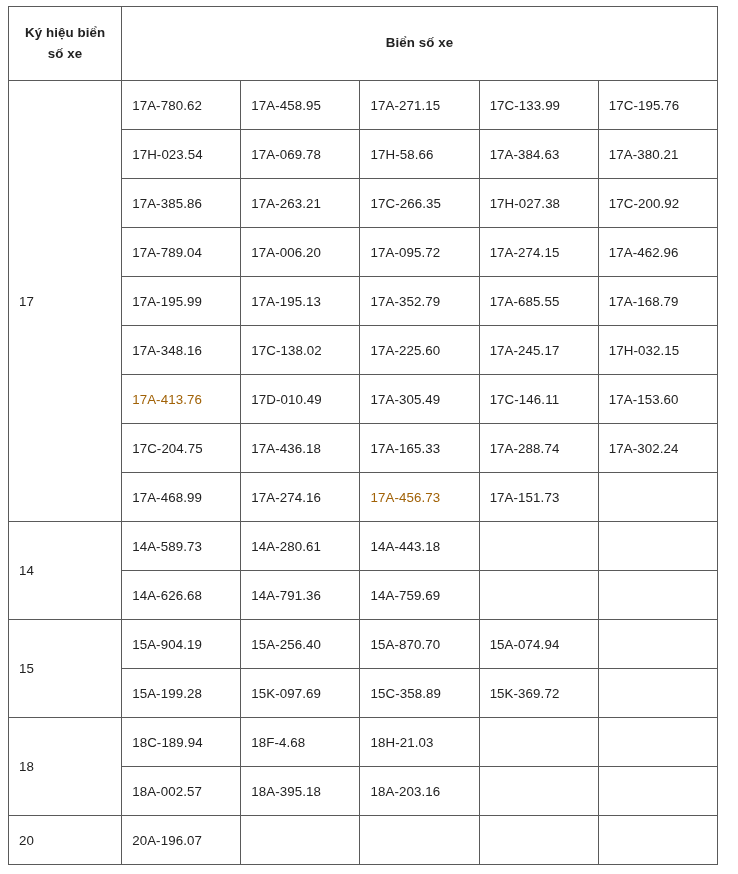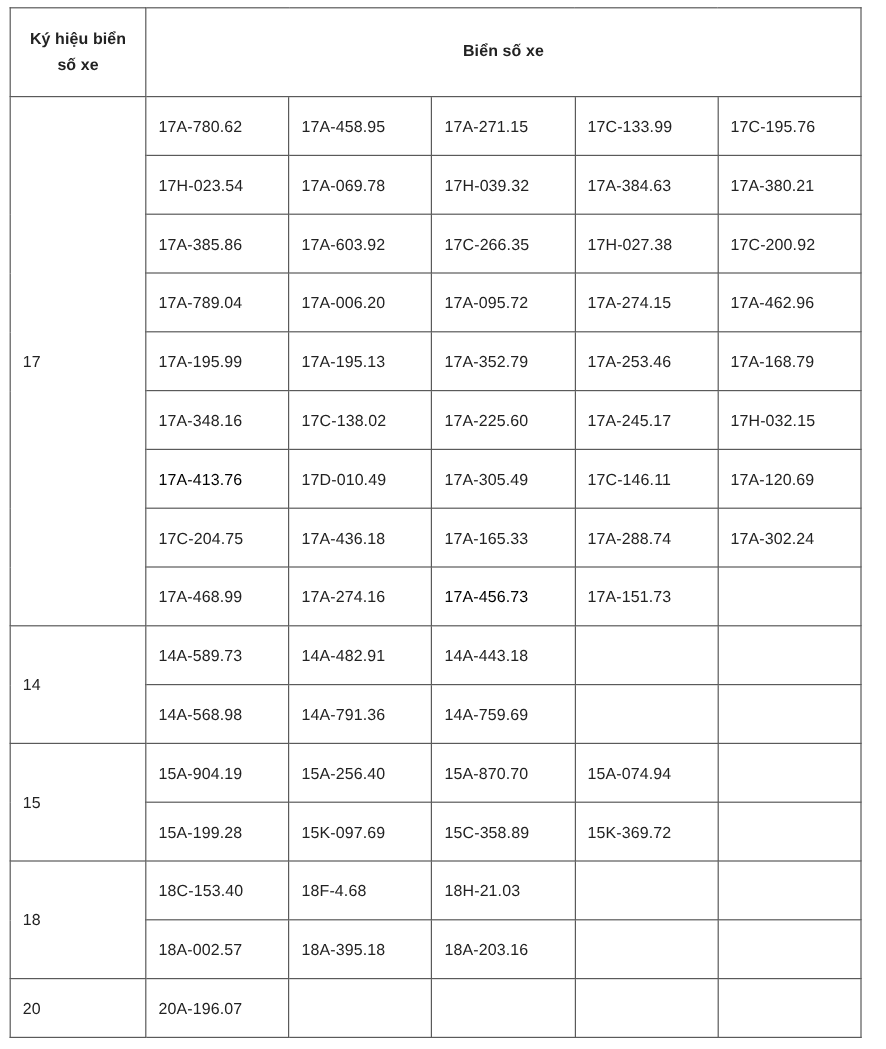--- a/index.html
+++ b/index.html
@@ -57,21 +57,21 @@
   td.code-cell {
     text-align: center;
     font-weight: bold;
     font-size: 13.5px;
     border-radius: 13px;
   }
   td.empty-cell {
     
   }
   .faded {
-    color: #000000;
+    color: #a16207;
   }
   .hdr-line {
     display: block;
   }
 </style>
 </head>
 <body>
 
 <div class="page">
   <table class="plate-table">
@@ -97,83 +97,83 @@
           <td class="code-cell" rowspan="9">17</td>
           <td>17A-780.62</td>
           <td>17A-458.95</td>
           <td>17A-271.15</td>
           <td>17C-133.99</td>
           <td>17C-195.76</td>
         </tr>
         <tr>
           <td>17H-023.54</td>
           <td>17A-069.78</td>
-          <td>17H-039.32</td>
+          <td>17H-58.66</td>
           <td>17A-384.63</td>
           <td>17A-380.21</td>
         </tr>
         <tr>
           <td>17A-385.86</td>
-          <td>17A-603.92</td>
+          <td>17A-263.21</td>
           <td>17C-266.35</td>
           <td>17H-027.38</td>
           <td>17C-200.92</td>
         </tr>
         <tr>
           <td>17A-789.04</td>
           <td>17A-006.20</td>
           <td>17A-095.72</td>
           <td>17A-274.15</td>
           <td>17A-462.96</td>
         </tr>
         <tr>
           <td>17A-195.99</td>
           <td>17A-195.13</td>
           <td>17A-352.79</td>
-          <td>17A-253.46</td>
+          <td>17A-685.55</td>
           <td>17A-168.79</td>
         </tr>
         <tr>
           <td>17A-348.16</td>
           <td>17C-138.02</td>
           <td>17A-225.60</td>
           <td>17A-245.17</td>
           <td>17H-032.15</td>
         </tr>
         <tr>
           <td class="faded">17A-413.76</td>
           <td>17D-010.49</td>
           <td>17A-305.49</td>
           <td>17C-146.11</td>
-          <td>17A-120.69</td>
+          <td>17A-153.60</td>
         </tr>
         <tr>
           <td>17C-204.75</td>
           <td>17A-436.18</td>
           <td>17A-165.33</td>
           <td>17A-288.74</td>
           <td>17A-302.24</td>
         </tr>
         <tr>
           <td>17A-468.99</td>
           <td>17A-274.16</td>
           <td class="faded">17A-456.73</td>
           <td>17A-151.73</td>
           <td class="empty-cell"></td>
         </tr>
         <tr>
           <td class="code-cell" rowspan="2">14</td>
           <td>14A-589.73</td>
-          <td>14A-482.91</td>
+          <td>14A-280.61</td>
           <td>14A-443.18</td>
           <td class="empty-cell"></td>
           <td class="empty-cell"></td>
         </tr>
         <tr>
-          <td>14A-568.98</td>
+          <td>14A-626.68</td>
           <td>14A-791.36</td>
           <td>14A-759.69</td>
           <td class="empty-cell"></td>
           <td class="empty-cell"></td>
         </tr>
         <tr>
           <td class="code-cell" rowspan="2">15</td>
           <td>15A-904.19</td>
           <td>15A-256.40</td>
           <td>15A-870.70</td>
@@ -182,21 +182,21 @@
         </tr>
         <tr>
           <td>15A-199.28</td>
           <td>15K-097.69</td>
           <td>15C-358.89</td>
           <td>15K-369.72</td>
           <td class="empty-cell"></td>
         </tr>
         <tr>
           <td class="code-cell" rowspan="2">18</td>
-          <td>18C-153.40</td>
+          <td>18C-189.94</td>
           <td>18F-4.68</td>
           <td>18H-21.03</td>
           <td class="empty-cell"></td>
           <td class="empty-cell"></td>
         </tr>
         <tr>
           <td>18A-002.57</td>
           <td>18A-395.18</td>
           <td>18A-203.16</td>
           <td class="empty-cell"></td>

